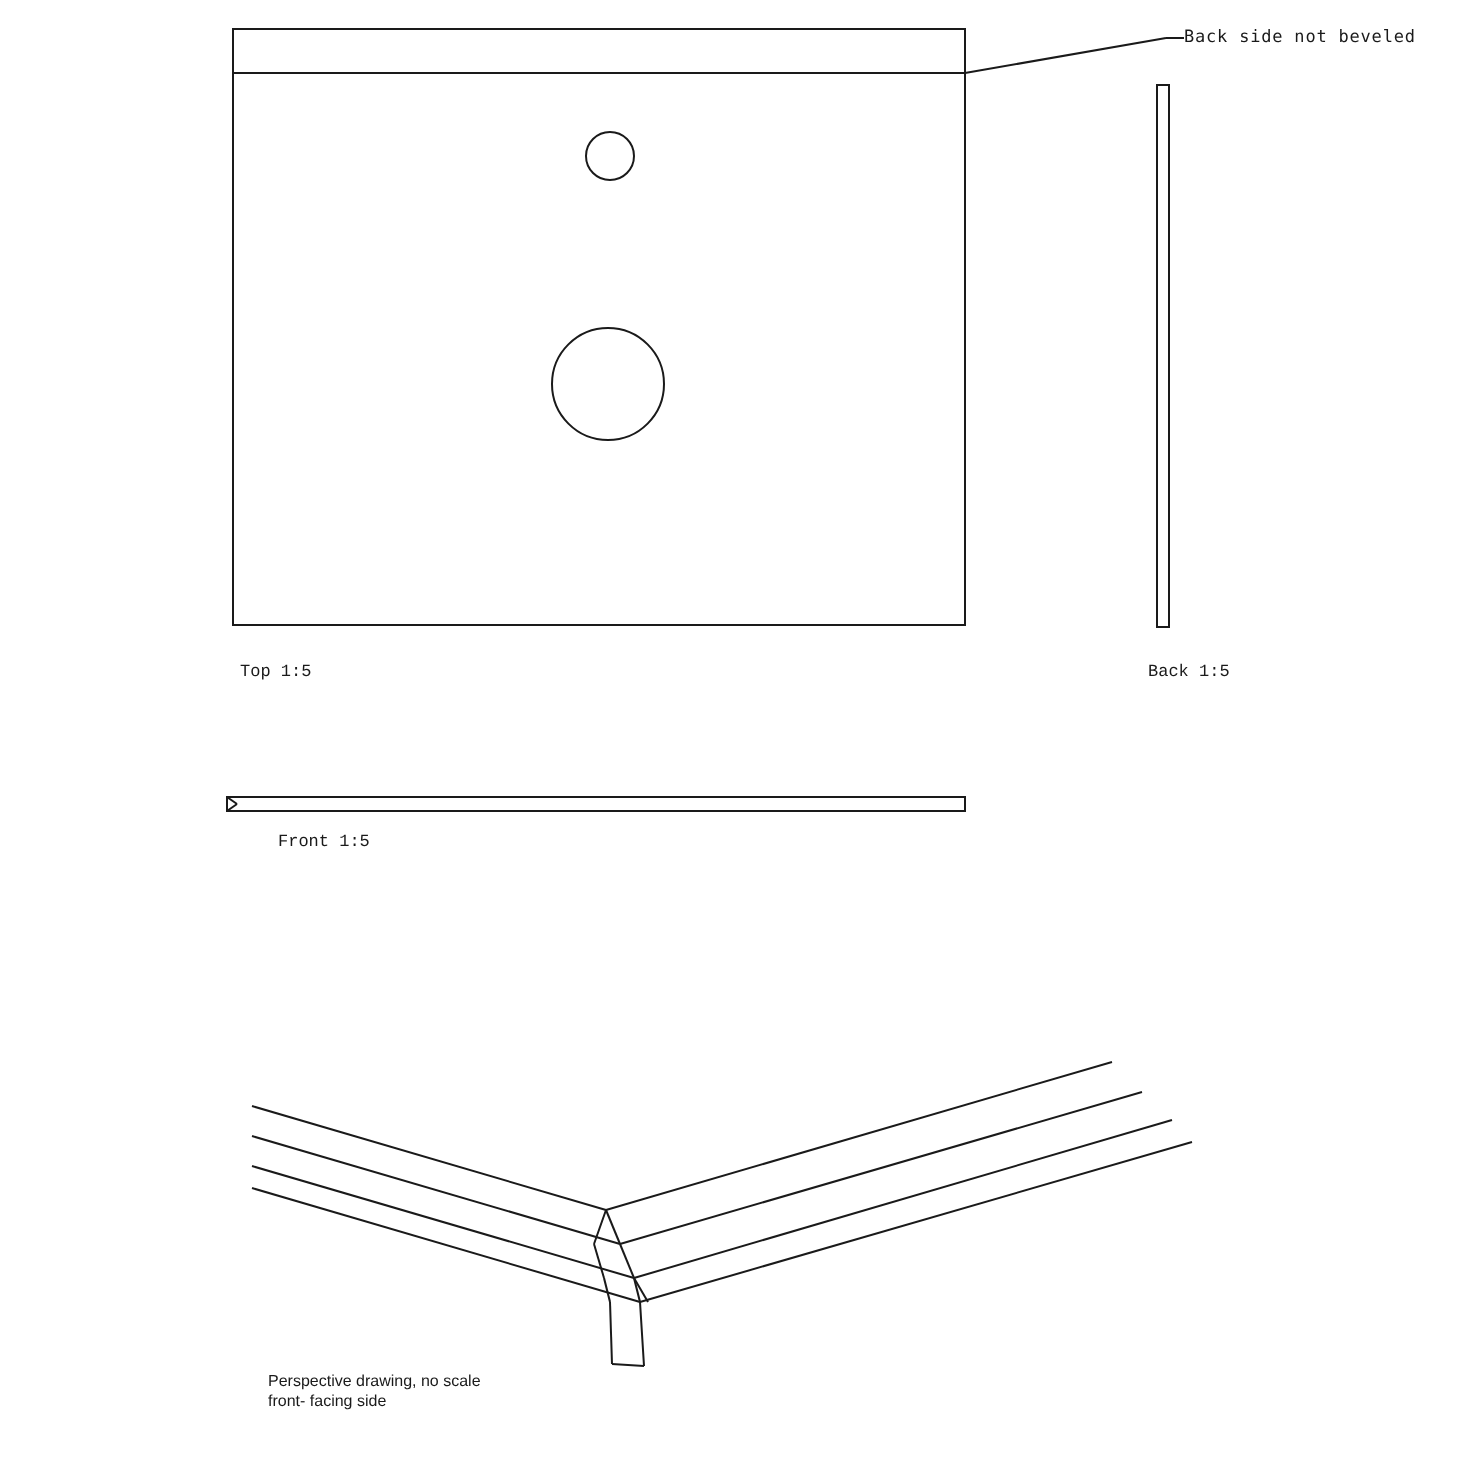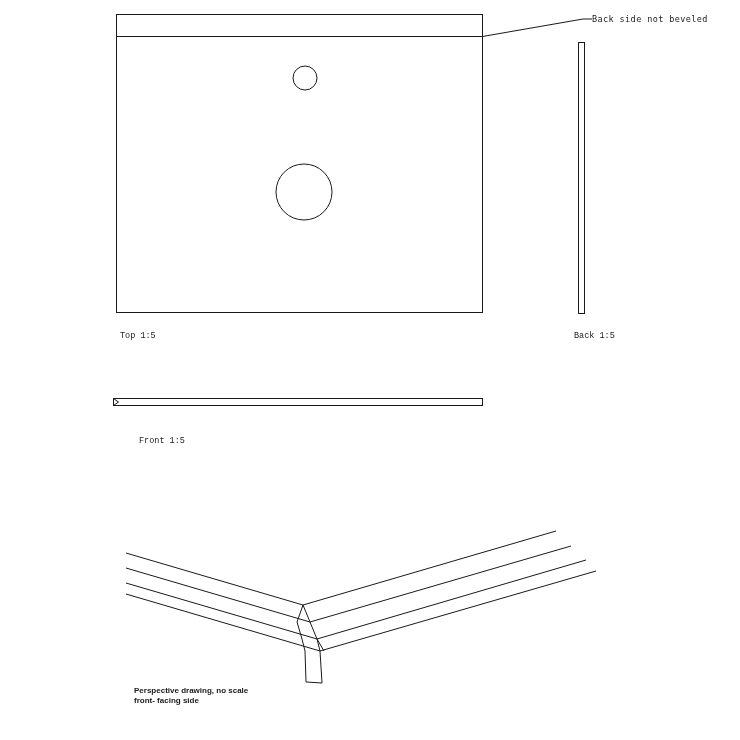--- a/index.html
+++ b/index.html
@@ -44,21 +44,20 @@
     font-family: "DejaVu Sans Mono", monospace;
     letter-spacing: 0.4px;
   }
   .lbl-persp {
     position: absolute;
     font-size: 8px;
     line-height: 10px;
     color: #1a1a1a;
     white-space: pre;
     font-family: "Liberation Sans", sans-serif;
-    font-weight: bold;
   }
 </style>
 </head>
 <body>
 
 <div class="sheet">
 
   <svg class="drawing" viewBox="0 0 740 740">
     <g fill="none" stroke="#1a1a1a" stroke-width="1" stroke-linejoin="miter" stroke-linecap="butt">
 
@@ -109,21 +108,21 @@
         <line x1="306" y1="682" x2="322" y2="683"></line>
         <line x1="317" y1="639" x2="324" y2="651"></line>
       </g>
     </g>
   </svg>
 
   <div class="lbl" style="left:120px; top:331px;">Top 1:5</div>
 
   <div class="lbl" style="left:574px; top:331px;">Back 1:5</div>
 
-  <div class="lbl" style="left:120px; top:436px;padding-left:19px;">Front 1:5</div>
+  <div class="lbl" style="left:120px; top:416px;padding-left:19px;">Front 1:5</div>
 
   <div class="lbl-mono" style="left:592px; top:14px;">Back side not beveled</div>
 
   <div class="lbl-persp" style="left:134px; top:686px;">Perspective drawing, no scale</div>
 
   <div class="lbl-persp" style="left:134px; top:696px;">front- facing side</div>
 
 </div>
 
 </body></html>

